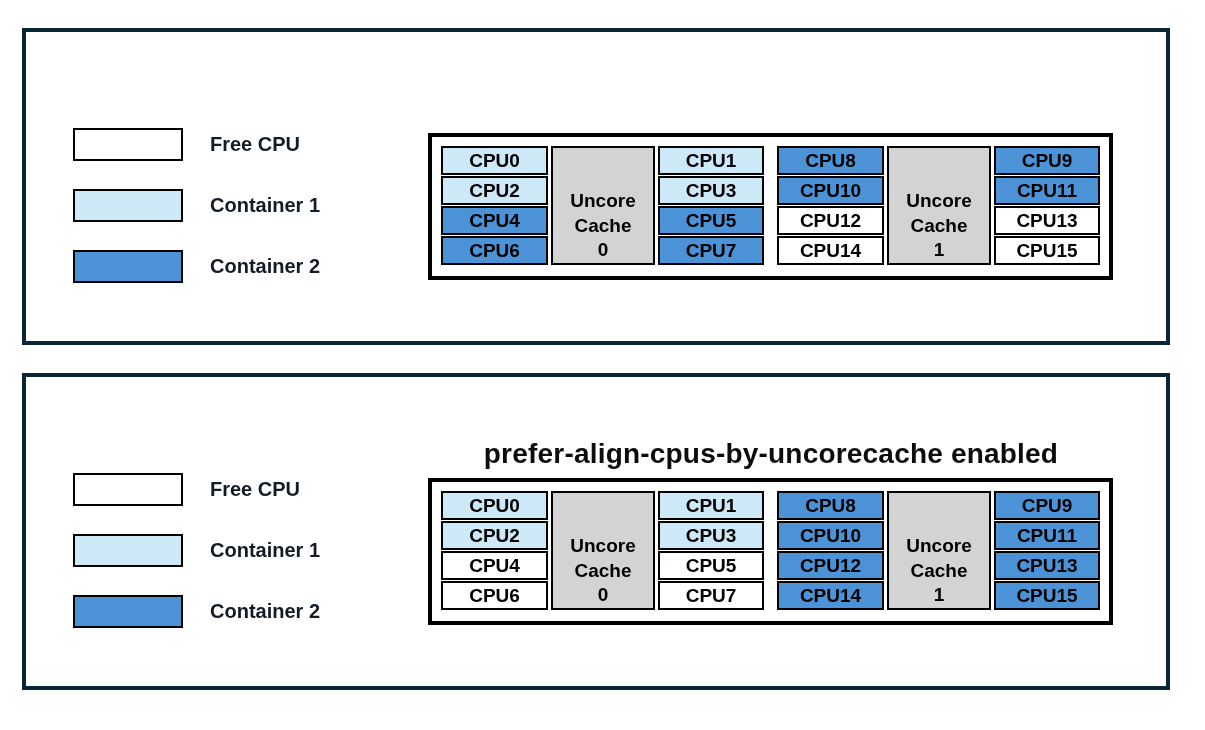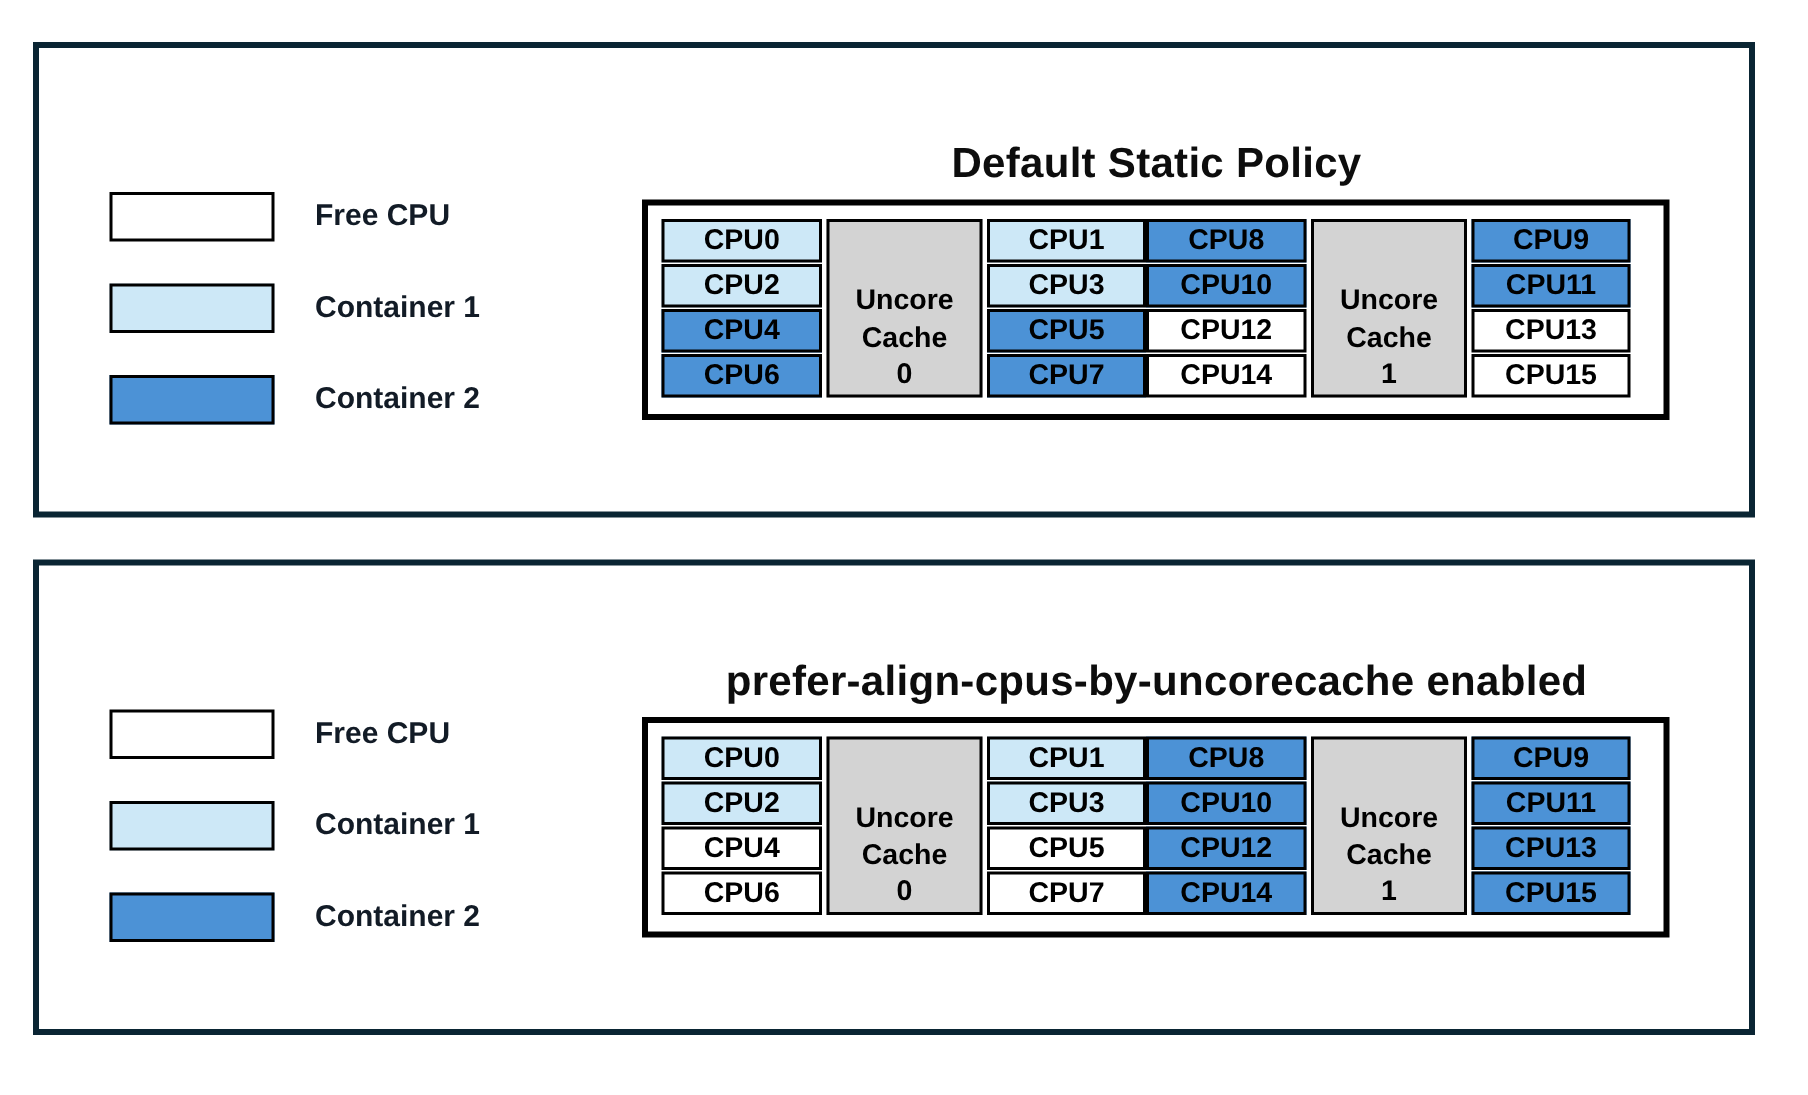--- a/index.html
+++ b/index.html
@@ -27,21 +27,21 @@
   .legend-row { display:flex; align-items:center; height:33px; }
   .swatch {
     width:110px; height:33px; border:2px solid #000;
     box-sizing:border-box; display:inline-block; flex:0 0 auto;
   }
   .legend-label { margin-left:27px; font-size:20px; font-weight:bold; color:#121b26; white-space:nowrap; }
 
   .diagram {
     position:absolute; left:402px; top:101px; width:685px; height:147px;
     box-sizing:border-box; border:4px solid #000; background:#fff;
-    padding:9px; display:flex; 
+    padding:9px; display:flex; gap:13px;
   }
   .cache-group {
     display:grid;
     grid-template-columns:107px 104px 106px;
     grid-auto-rows:29px;
     gap:1px 3px;
   }
   .cpu-cell {
     border:2px solid #000; box-sizing:border-box;
     display:flex; align-items:center; justify-content:center;
@@ -54,21 +54,20 @@
     display:flex; flex-direction:column; align-items:center; justify-content:flex-end;
     font-weight:bold; font-size:19px; line-height:1.3; color:#000; text-align:center;
   }
 </style>
 </head>
 <body>
 
 <div id="screen">
 
   <section class="panel" id="panel-0">
-    <h2 class="panel-title">Default Static Policy</h2>
     <div class="legend">
         <div class="legend-row">
           <span class="swatch" style="background: rgb(255, 255, 255);"></span>
           <span class="legend-label">Free CPU</span>
         </div>
         <div class="legend-row">
           <span class="swatch" style="background: rgb(205, 232, 247);"></span>
           <span class="legend-label">Container 1</span>
         </div>
         <div class="legend-row">

